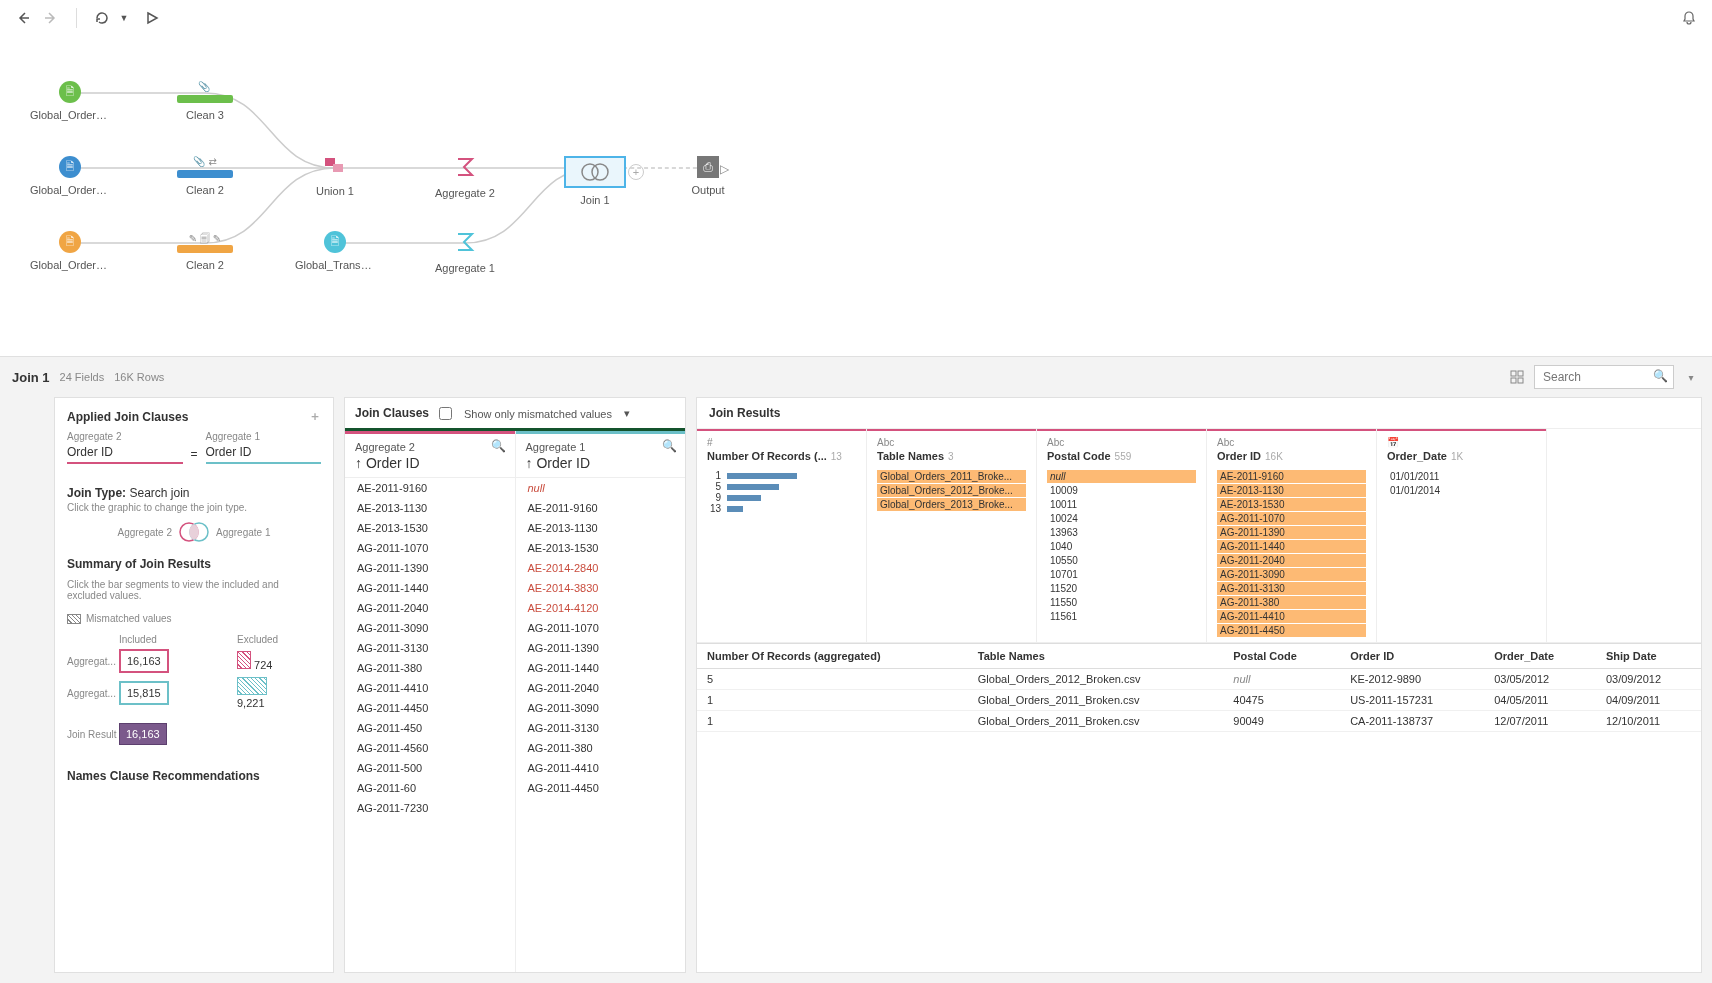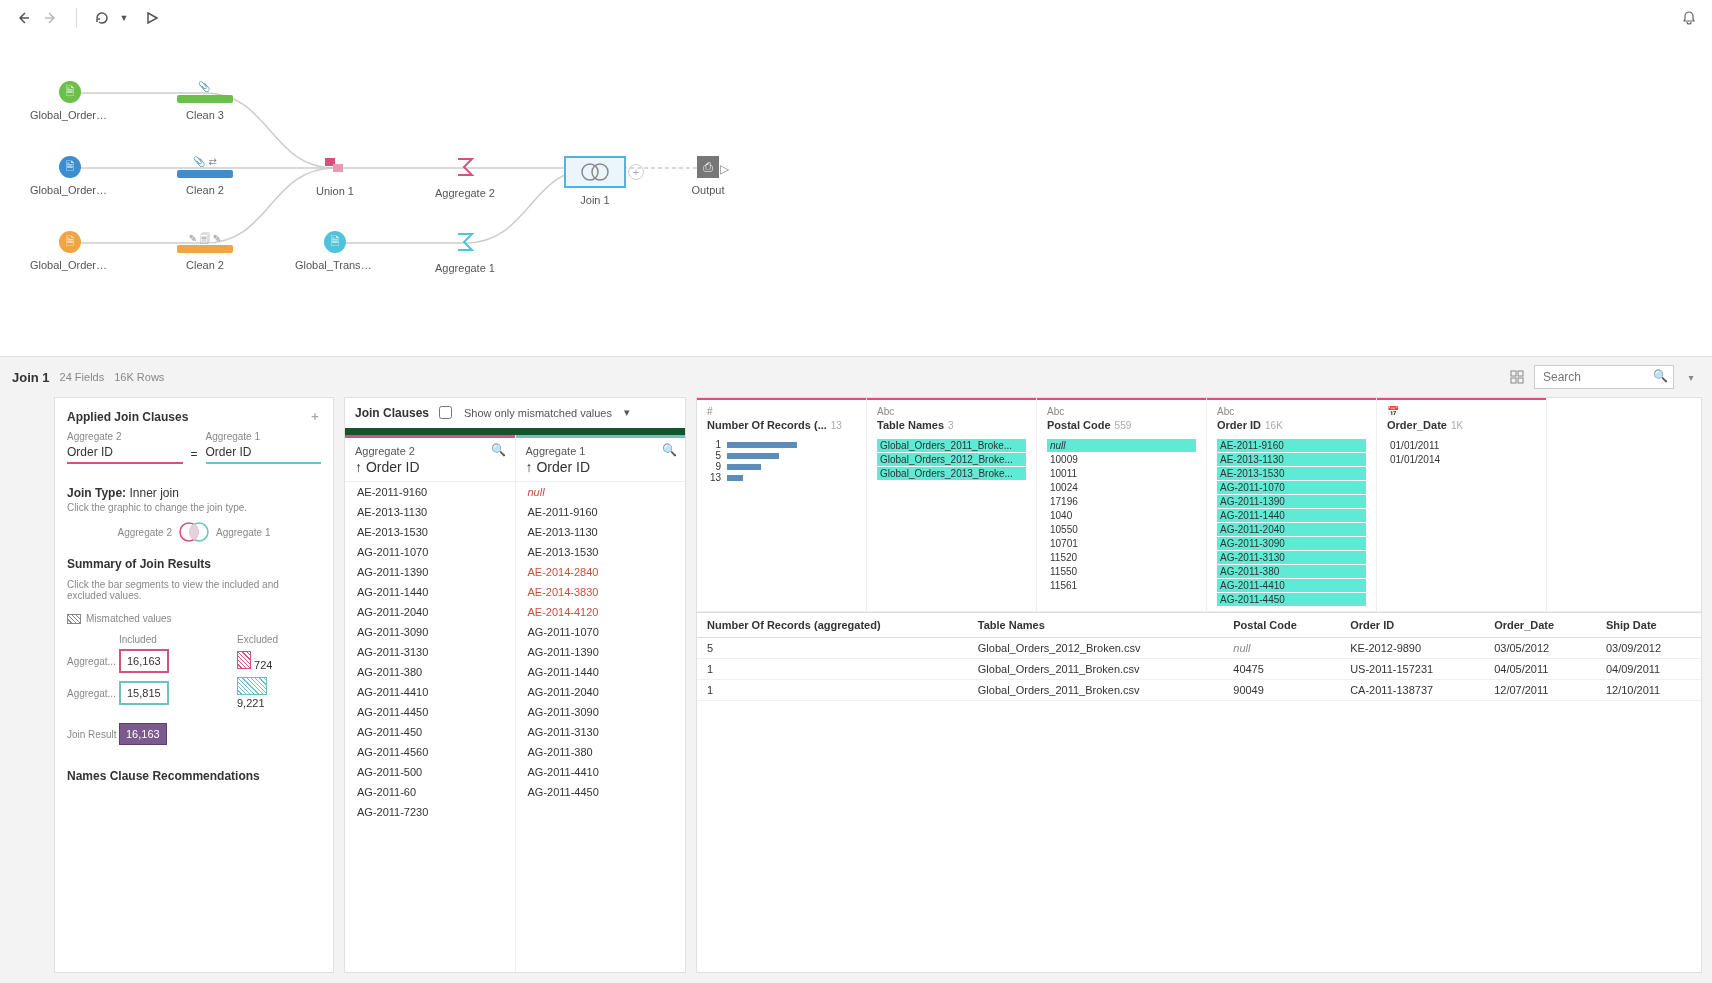--- a/index.html
+++ b/index.html
@@ -45,21 +45,21 @@
 .summary-table .row { display: flex; align-items: center; margin: 4px 0; }
 .summary-table .lbl { width: 52px; font-size: 10px; color: #888; }
 .summary-table .cell-inc { width: 58px; }
 .summary-table .cell-exc { width: 58px; }
 .box-val { display: inline-block; padding: 4px 6px; font-size: 11px; }
 .box-a2-inc { border: 2px solid #d4527e; }
 .box-a1-inc { border: 2px solid #6cc0c8; }
 .box-exc-a2 { background: repeating-linear-gradient(45deg,#fff,#fff 2px,#d4527e 2px,#d4527e 3px); border:1px solid #d4527e;}
 .box-exc-a1 { background: repeating-linear-gradient(45deg,#fff,#fff 2px,#6cc0c8 2px,#6cc0c8 3px); border:1px solid #6cc0c8;}
 .box-result { background: #7b5a8c; color:#fff; border:1px solid #5c3f6e;}
-.mid-header { padding: 8px 10px; border-bottom: 7px solid #14532d; display:flex; align-items:flex-start; gap:10px;}
+.mid-header { padding: 8px 10px; border-bottom: 3px solid #14532d; display:flex; align-items:flex-end; gap:10px;}
 .mid-header label { display:flex; align-items:center; gap:12px; font-size:11px; color:#555;}
 .mid-cols { flex:1; display:flex; overflow:hidden;}
 .mid-col { flex:1; border-right:1px solid #eee; display:flex; flex-direction:column;}
 .mid-col:last-child{border-right:none;}
 .mid-col-hdr { padding:6px 10px; border-bottom:1px solid #eee; position:relative;}
 .mid-col-hdr .bar { height:3px; position:absolute; top:0; left:0; right:0;}
 .mid-col-hdr .bar.a2{background:#d4527e;}
 .mid-col-hdr .bar.a1{background:#6cc0c8;}
 .mid-col-hdr .name{font-size:11px; color:#555; margin-top:4px;}
 .mid-col-hdr .sort{font-size:14px; font-weight:normal; margin-top:2px;}
@@ -70,21 +70,21 @@
 .mid-list .item.null{font-style:italic; color:#c94d3e;}
 .right-header{padding:8px 12px; border-bottom:1px solid #eee; font-weight:bold; font-size:12px;}
 .profile-row{border-bottom:1px solid #eee; display:flex; overflow-x:auto;}
 .profile-card{min-width:170px; border-right:1px solid #eee; padding:8px 10px 4px; position:relative;}
 .profile-card .topbar{height:2px; background:#d4527e; position:absolute; top:0; left:0; right:0;}
 .profile-card .type{font-size:10px; color:#888;}
 .profile-card .fname{font-size:11px; font-weight:bold; margin-top:2px; white-space:nowrap; overflow:hidden; text-overflow:ellipsis;}
 .profile-card .cnt{font-size:10px; color:#aaa; margin-left:4px; font-weight:normal;}
 .profile-card .vals{margin-top:8px; font-size:10px;}
 .profile-card .vals .v{padding:1px 3px; margin:1px 0; white-space:nowrap; overflow:hidden; text-overflow:ellipsis;}
-.profile-card .vals .v.hi{background:#5eead4;}
+.profile-card .vals .v.hi{background:#fdba74;}
 .profile-card .vals .v.null{font-style:italic;}
 .histo{display:flex; align-items:center; gap:6px;}
 .data-grid{flex:1; overflow:auto; border-top:1px solid #ddd;}
 .data-grid table{width:100%; border-collapse:collapse; font-size:11px;}
 .data-grid th{text-align:left; padding:6px 10px; border-bottom:1px solid #ddd; font-weight:bold; background:#fff; position:sticky; top:0;}
 .data-grid td{padding:4px 10px; border-bottom:1px solid #f0f0f0;}
 .data-grid td.null{font-style:italic; color:#888;}
 .plus-circle{width:16px;height:16px;border:1px solid #ccc;border-radius:50%;display:inline-flex;align-items:center;justify-content:center;color:#aaa;font-size:11px;}
 .mismatch-legend{display:flex;align-items:center;gap:5px;font-size:10px;color:#888;margin:4px 0 10px;}
 .hatch-box{width:14px;height:10px;background:repeating-linear-gradient(45deg,#fff,#fff 2px,#888 2px,#888 3px);border:1px solid #888;}
@@ -231,21 +231,21 @@
         <div class="clause-col">
           <div class="subhead">Aggregate 2</div>
           <div class="clause-field clause-a2">Order ID</div>
         </div>
         <div class="eq">=</div>
         <div class="clause-col">
           <div class="subhead">Aggregate 1</div>
           <div class="clause-field clause-a1">Order ID</div>
         </div>
       </div>
-      <div style="margin-top:8px"><b>Join Type:</b> <span>Inner join</span></div>
+      <div style="margin-top:8px"><b>Join Type:</b> <span>Search join</span></div>
       <div class="help-text">Click the graphic to change the join type.</div>
       <div class="join-venn">
         <span>Aggregate 2</span>
         <svg width="36" height="22">
             <circle cx="13" cy="11" r="9" fill="none" stroke="#d4527e" stroke-width="1.5"></circle>
             <circle cx="23" cy="11" r="9" fill="none" stroke="#6cc0c8" stroke-width="1.5"></circle>
             <path d="M18 3 a9 9 0 0 1 0 16 a9 9 0 0 1 0 -16" fill="#e8d0da"></path>
           </svg>
         <span>Aggregate 1</span>
       </div>
@@ -338,20 +338,21 @@
               <div class="item ">AG-2011-3130</div>
               <div class="item ">AG-2011-380</div>
               <div class="item ">AG-2011-4410</div>
               <div class="item ">AG-2011-4450</div>
             </div>
         </div>
       </div>
     </div>
 
     <div class="panel right">
+      <div class="right-header">Join Results</div>
       <div class="profile-row" id="profile-row">
           <div class="profile-card">
             <div class="topbar"></div>
             <div class="type">#</div>
             <div class="fname">Number Of Records (...<span class="cnt">13</span></div>
             <div style="margin-top:8px">
               <div class="histo">
                 <span style="width:14px;text-align:right;font-size:10px">1</span>
                 <div style="height:6px;background:#5b8db8;width:70px"></div>
               </div>
@@ -381,21 +382,21 @@
           </div>
           <div class="profile-card">
             <div class="topbar"></div>
             <div class="type">Abc</div>
             <div class="fname">Postal Code<span class="cnt">559</span></div>
             <div class="vals">
               <div class="v null hi">null</div>
               <div class="v ">10009</div>
               <div class="v ">10011</div>
               <div class="v ">10024</div>
-              <div class="v ">17196</div>
+              <div class="v ">13963</div>
               <div class="v ">1040</div>
               <div class="v ">10550</div>
               <div class="v ">10701</div>
               <div class="v ">11520</div>
               <div class="v ">11550</div>
               <div class="v ">11561</div>
             </div>
           </div>
           <div class="profile-card">
             <div class="topbar"></div>

